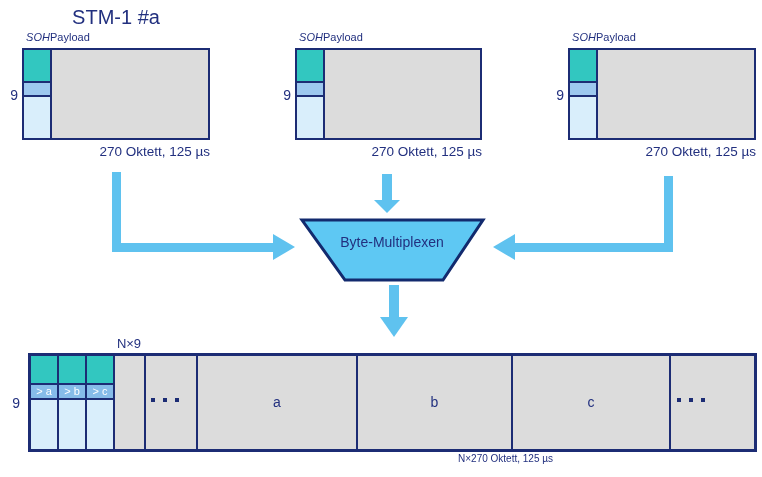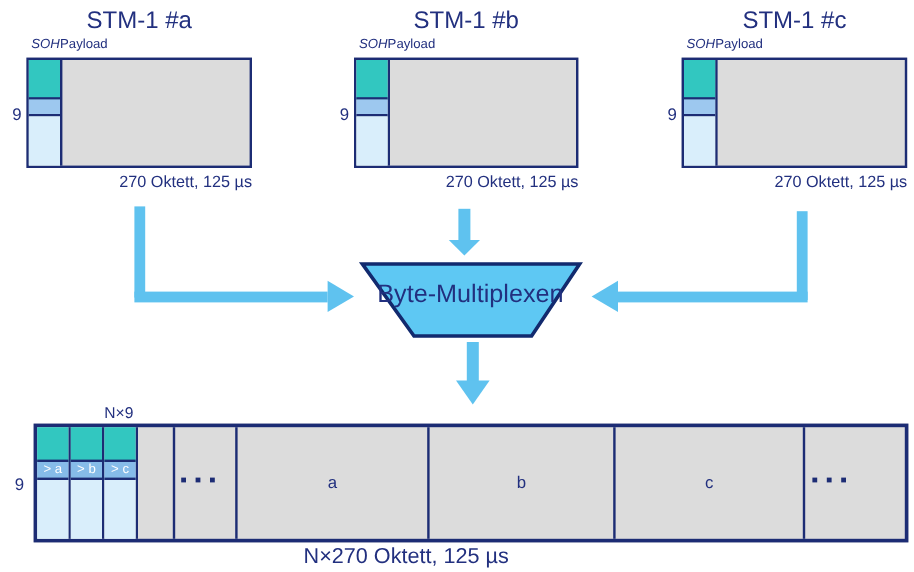--- a/index.html
+++ b/index.html
@@ -36,42 +36,42 @@
   .shaft{position:absolute;background:#5fc2ef;}
   .head{position:absolute;width:0;height:0;}
   .head-right{border-top:13px solid transparent;border-bottom:13px solid transparent;border-left:22px solid #5fc2ef;}
   .head-left{border-top:13px solid transparent;border-bottom:13px solid transparent;border-right:22px solid #5fc2ef;}
   .head-down-sm{border-left:13px solid transparent;border-right:13px solid transparent;border-top:13px solid #5fc2ef;}
   .head-down-lg{border-left:14px solid transparent;border-right:14px solid transparent;border-top:20px solid #5fc2ef;}
 
   
   .mux-svg{position:absolute;left:292px;top:215px;width:200px;height:70px;}
   .mux-poly{fill:#5ec8f3;stroke:#122a6e;stroke-width:3;}
-  .mux-label{position:absolute;left:292px;top:234px;width:200px;text-align:center;font-size:21px;}
+  .mux-label{position:absolute;left:292px;top:234px;width:200px;text-align:center;font-size:14px;}
 
   
   .out-label{position:absolute;top:336px;width:100px;text-align:center;font-size:13px;}
-  #out-label-soh{left:49px;}
+  #out-label-soh{left:79px;}
   #out-label-payload{left:408px;}
   #out-rows{position:absolute;top:395px;left:4px;width:16px;text-align:right;font-size:14px;}
   #out-frame{
     position:absolute;left:28px;top:353px;width:729px;height:99px;
     background:#dcdcdc;border:3px solid #1c2c74;box-sizing:border-box;
   }
   .out-col{position:absolute;top:0;bottom:0;width:26px;border-right:2px solid #1c2c74;
     display:flex;flex-direction:column;}
   .o-teal{height:27px;background:#32c7c0;border-bottom:2px solid #1c2c74;}
   .o-band{height:13px;background:#86bce9;border-bottom:2px solid #1c2c74;
     color:#ffffff;font-size:11px;line-height:13px;text-align:center;white-space:pre;}
   .o-light{flex:1;background:#d9eefb;}
   .vdiv{position:absolute;top:0;bottom:0;width:2px;background:#1c2c74;}
   .sec-label{position:absolute;top:38px;font-size:14px;text-align:center;}
   .dots{position:absolute;top:42px;display:flex;gap:8px;}
   .dot{width:4px;height:4px;background:#1c2c74;}
-  #out-caption{position:absolute;left:253px;top:453px;width:300px;text-align:left;font-size:18px;}
+  #out-caption{position:absolute;left:253px;top:453px;width:300px;text-align:right;font-size:10px;}
 </style>
 </head>
 <body>
 
 <div id="canvas">
 
   <div class="stm-group" id="group-a">
     <div class="stm-title">STM-1 #a</div>
     <div class="soh-label">SOH</div>
     <div class="payload-label">Payload</div>
@@ -81,37 +81,35 @@
         <div class="seg-teal"></div>
         <div class="seg-band"></div>
         <div class="seg-light"></div>
       </div>
       <div class="payload-area"></div>
     </div>
     <div class="stm-caption">270 Oktett, 125 µs</div>
   </div>
 
   <div class="stm-group" id="group-b">
-    <div class="stm-title">STM-1 #b</div>
     <div class="soh-label">SOH</div>
     <div class="payload-label">Payload</div>
     <div class="rows-label">9</div>
     <div class="stm-frame">
       <div class="soh-col">
         <div class="seg-teal"></div>
         <div class="seg-band"></div>
         <div class="seg-light"></div>
       </div>
       <div class="payload-area"></div>
     </div>
     <div class="stm-caption">270 Oktett, 125 µs</div>
   </div>
 
   <div class="stm-group" id="group-c">
-    <div class="stm-title">STM-1 #c</div>
     <div class="soh-label">SOH</div>
     <div class="payload-label">Payload</div>
     <div class="rows-label">9</div>
     <div class="stm-frame">
       <div class="soh-col">
         <div class="seg-teal"></div>
         <div class="seg-band"></div>
         <div class="seg-light"></div>
       </div>
       <div class="payload-area"></div>

